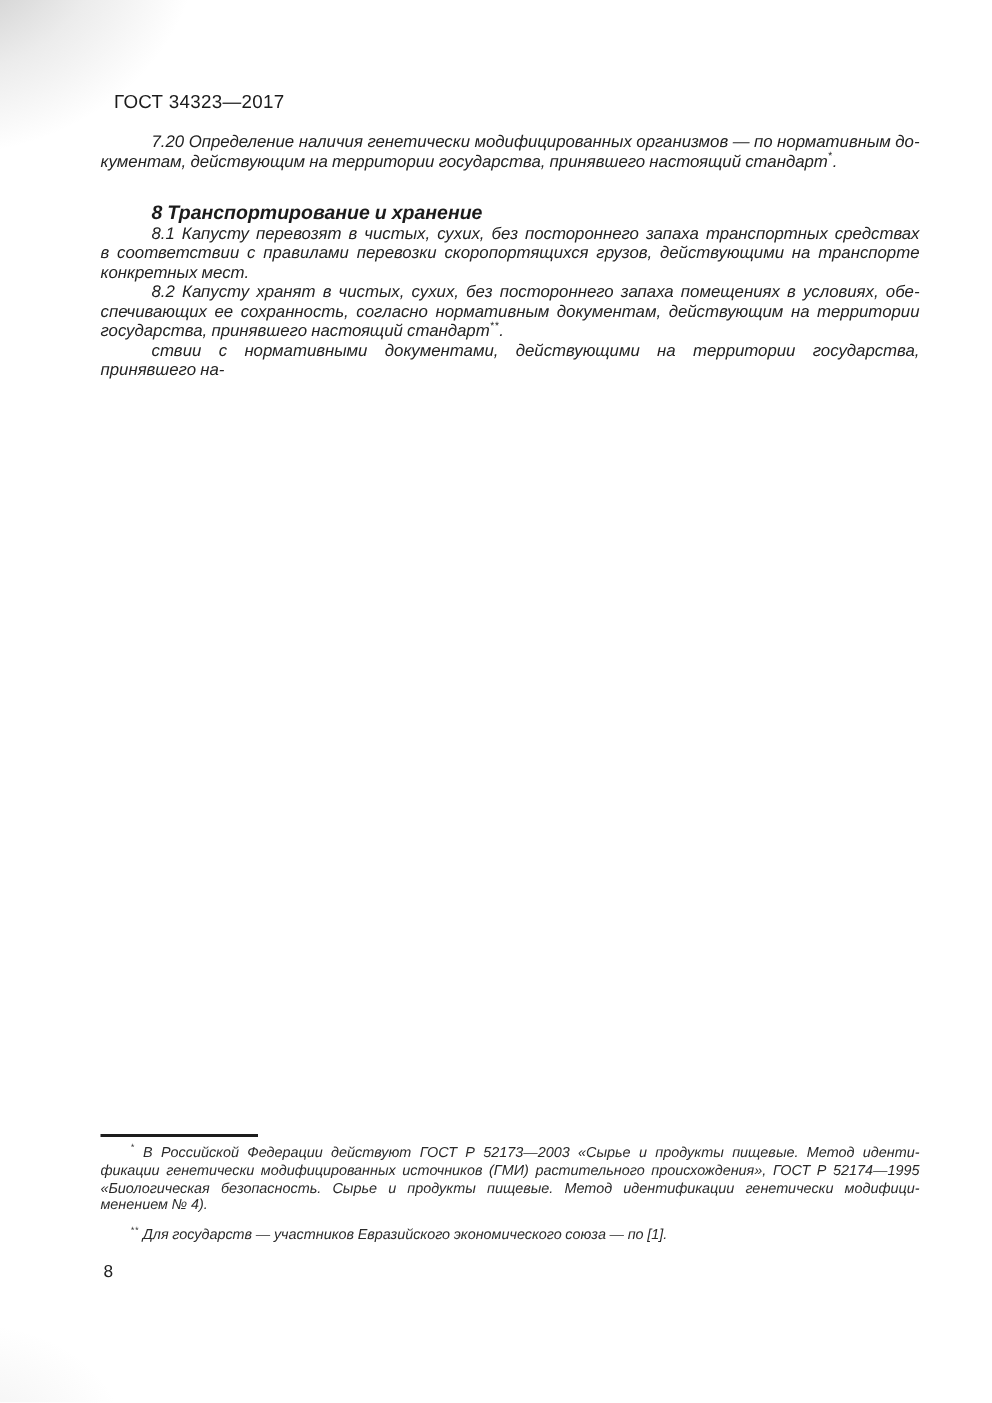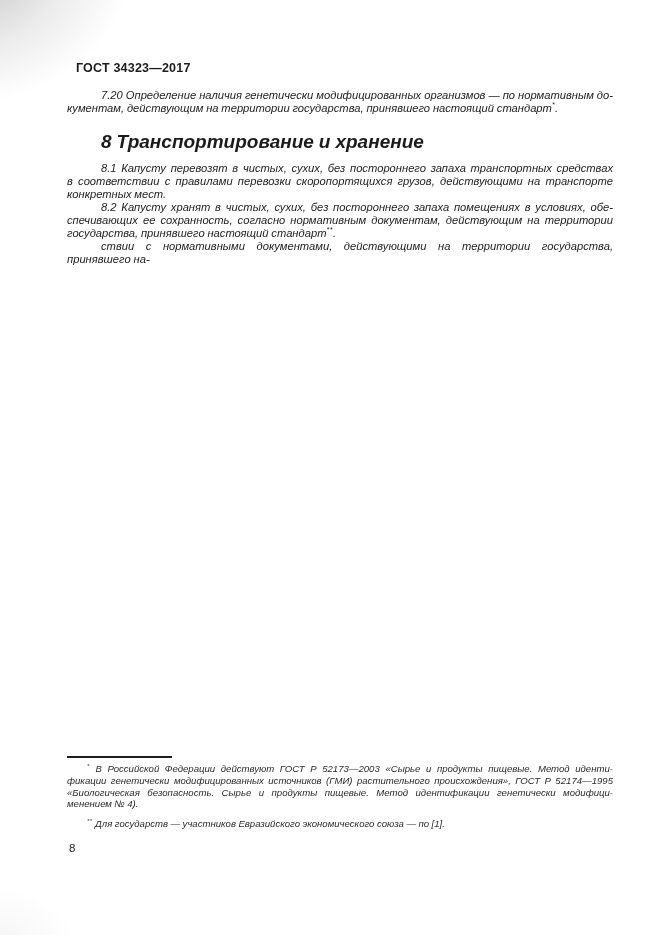--- a/index.html
+++ b/index.html
@@ -17,21 +17,21 @@
       radial-gradient(160px 120px at -20px 960px, rgba(120,120,120,0.10), rgba(255,255,255,0) 65%);
     overflow: hidden;
     font-family: "Liberation Sans", sans-serif;
     color: #1f1f1f;
   }
   .doc-header {
     position: absolute;
     top: 61px;
     left: 76px;
     font-size: 12.5px;
-    font-weight: bold;
+    font-weight: normal;
     letter-spacing: 0.2px;
     color: #1b1b1b;
   }
   .body-text {
     position: absolute;
     top: 89px;
     left: 67px;
     width: 546px;
     font-size: 11.2px;
     font-style: italic;
@@ -45,23 +45,23 @@
     font-style: italic;
   }
   .para .line:last-child {
     text-align-last: left;
   }
   .para .line:first-child {
     text-indent: 34px;
   }
   .section-heading {
     margin-top: 19px;
-    margin-bottom: 13px;
+    margin-bottom: 1px;
     text-indent: 34px;
-    font-size: 19px;
+    font-size: 13px;
     font-weight: bold;
     font-style: italic;
     line-height: 15px;
     color: #1b1b1b;
   }
   sup {
     font-size: 62%;
     line-height: 0;
     vertical-align: super;
     letter-spacing: 0.5px;

